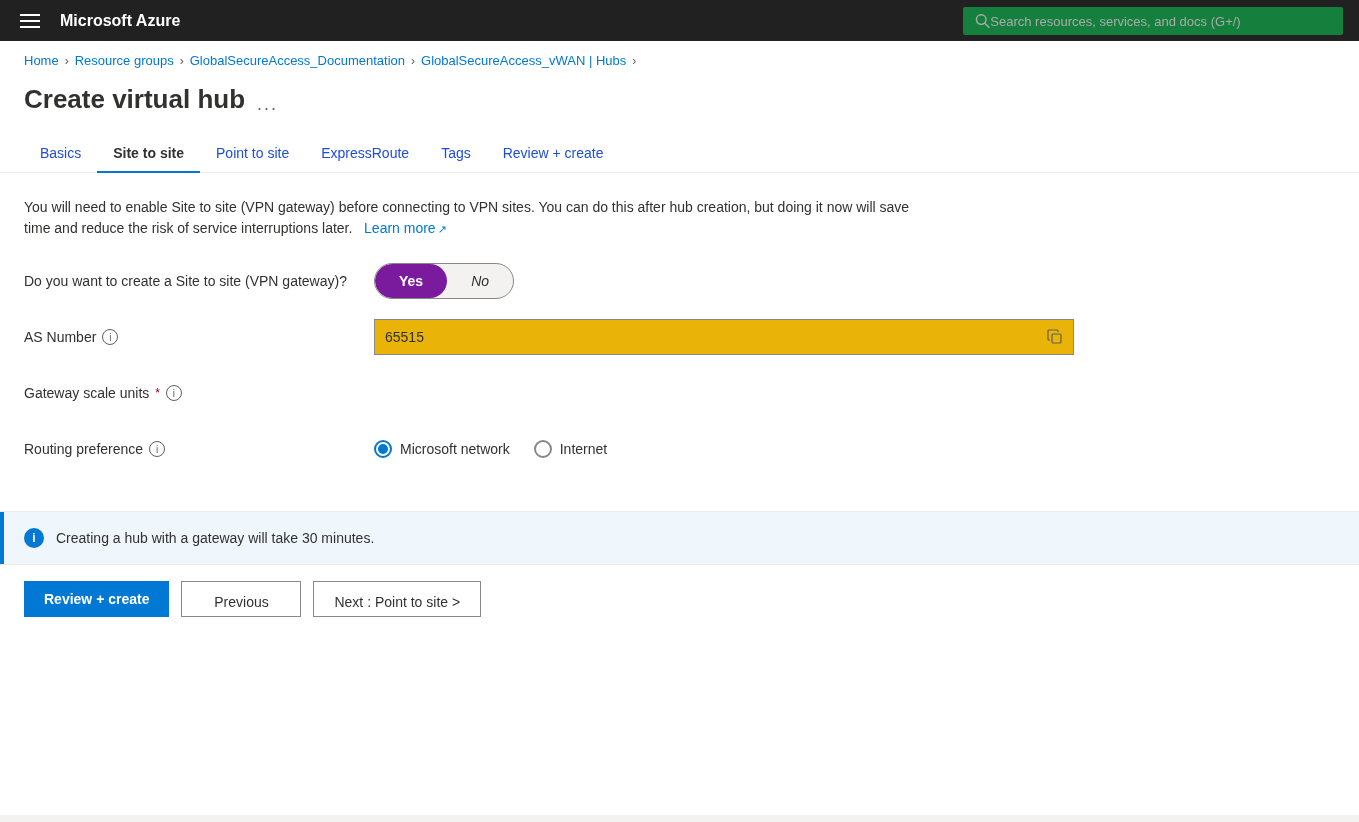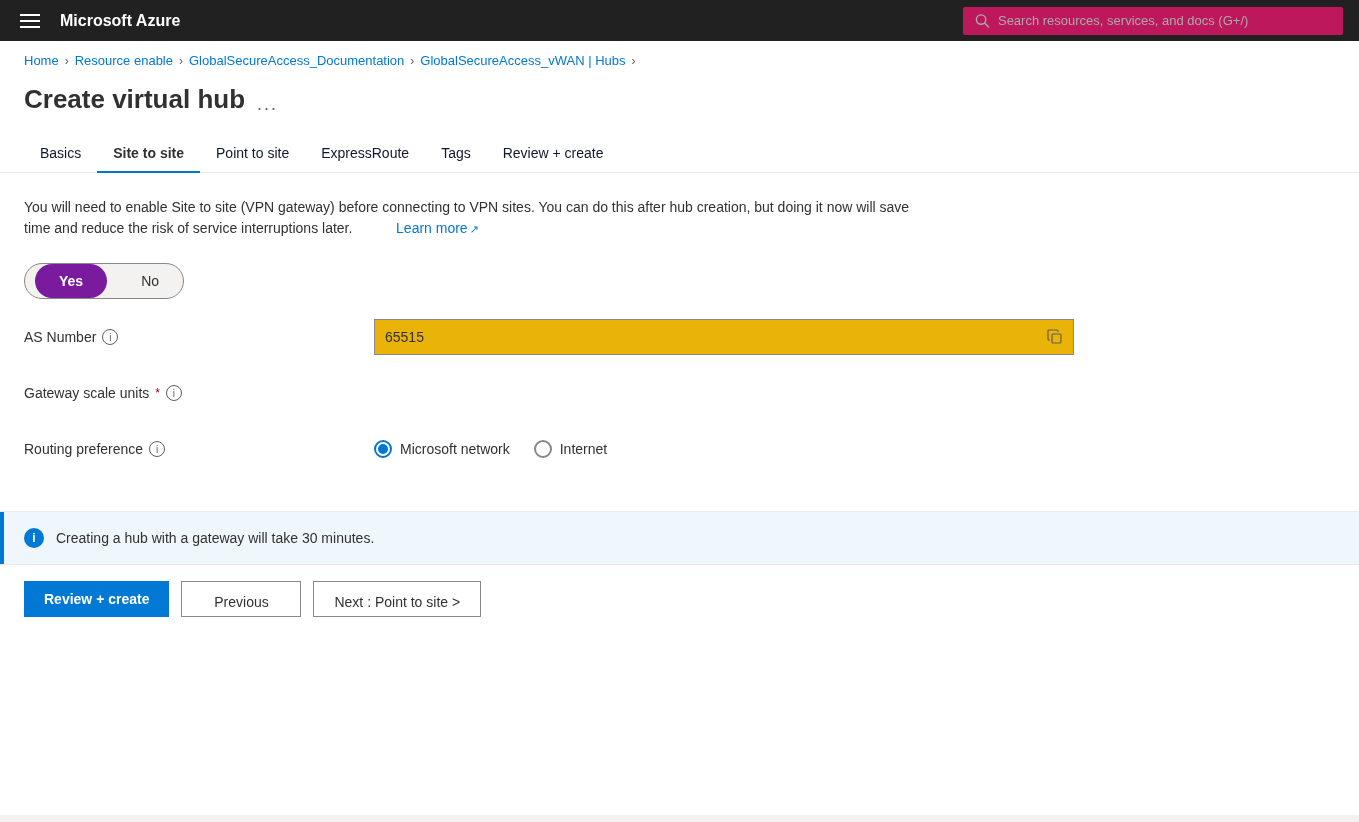--- a/index.html
+++ b/index.html
@@ -31,26 +31,26 @@
       background: #fff;
     }
     .topbar-title {
       color: #fff;
       font-size: 16px;
       font-weight: 600;
       flex: 1;
     }
     .topbar-search {
       display: flex;
-      align-items: center;
-      background: #be185d;
+      align-items: flex-end;
+      background: #15803d;
       border-radius: 2px;
       padding: 6px 12px;
       width: 380px;
-      gap: 8px;
+      gap: 0;
     }
     .topbar-search input {
       background: transparent;
       border: none;
       outline: none;
       color: #ccc;
       font-size: 13px;
       width: 100%;
     }
     .topbar-search input::placeholder { color: #aaa; }
@@ -105,21 +105,21 @@
       display: flex;
       align-items: flex-end;
       padding: 0 24px;
       border-bottom: 1px solid #edebe9;
       gap: 0;
     }
     .tab {
       padding: 10px 16px;
       cursor: pointer;
       font-size: 14px;
-      color: #0f172a;
+      color: #1d4ed8;
       border-bottom: 2px solid transparent;
       white-space: nowrap;
       margin-bottom: -1px;
     }
     .tab.active {
       color: #323130;
       font-weight: 600;
       border-bottom: 2px solid #0078d4;
     }
 
@@ -132,21 +132,20 @@
       font-size: 14px;
       color: #323130;
       line-height: 1.5;
       max-width: 900px;
       margin-bottom: 24px;
     }
     .description-text a {
       color: #0078d4;
       text-decoration: none;
       cursor: pointer;
-      margin-left: 32px;
     }
     .external-icon {
       display: inline-block;
       font-size: 11px;
       margin-left: 2px;
     }
 
     
     .form-section {
       padding-bottom: 24px;
@@ -197,31 +196,31 @@
     .toggle-option {
       padding: 6px 24px;
       cursor: pointer;
       font-size: 14px;
       font-weight: 400;
       border-radius: 20px;
       transition: background 0.1s;
       height: 100%;
       display: flex;
       align-items: center;
-      margin-left: 10px;
     }
     .toggle-option.selected {
       background: #7a1b9e;
       color: #fff;
       font-weight: 600;
       border-radius: 20px;
     }
     .toggle-option:not(.selected) {
       color: #323130;
       background: transparent;
+      font-style: italic;
     }
 
     
     .text-input-wrapper {
       display: flex;
       align-items: center;
       width: 700px;
       border: 1px solid #8a8886;
       background: #eab308;
       height: 36px;
@@ -390,21 +389,21 @@
       </svg>
       <input type="text" placeholder="Search resources, services, and docs (G+/)" style="">
     </div>
   </div>
 
   <div class="main-container">
 
     <div class="breadcrumb">
       <a>Home</a>
       <span class="breadcrumb-separator">›</span>
-      <a>Resource enable</a>
+      <a>Resource groups</a>
       <span class="breadcrumb-separator">›</span>
       <a>GlobalSecureAccess_Documentation</a>
       <span class="breadcrumb-separator">›</span>
       <a>GlobalSecureAccess_vWAN | Hubs</a>
       <span class="breadcrumb-separator">›</span>
     </div>
 
     <div class="page-header">
       <h1 class="page-title">Create virtual hub</h1>
       <span class="page-header-menu">...</span>
@@ -424,20 +423,23 @@
       <p class="description-text">
         <span>You will need to enable Site to site (VPN gateway) before connecting to VPN sites. You can do this after hub creation, but doing it now will save time and reduce the risk of service interruptions later.</span>
         &nbsp;<a>
           <span>Learn more</span><span class="external-icon">↗</span>
         </a>
       </p>
 
       <div class="form-section">
 
         <div class="form-row">
+          <div class="form-label">
+            <span>Do you want to create a Site to site (VPN gateway)?</span>
+          </div>
           <div class="toggle-group">
             <div class="toggle-option selected">Yes</div>
             <div class="toggle-option">No</div>
           </div>
         </div>
 
         <div class="form-row">
           <div class="form-label">
             <span>AS Number</span>
             <span class="info-icon">i</span>

